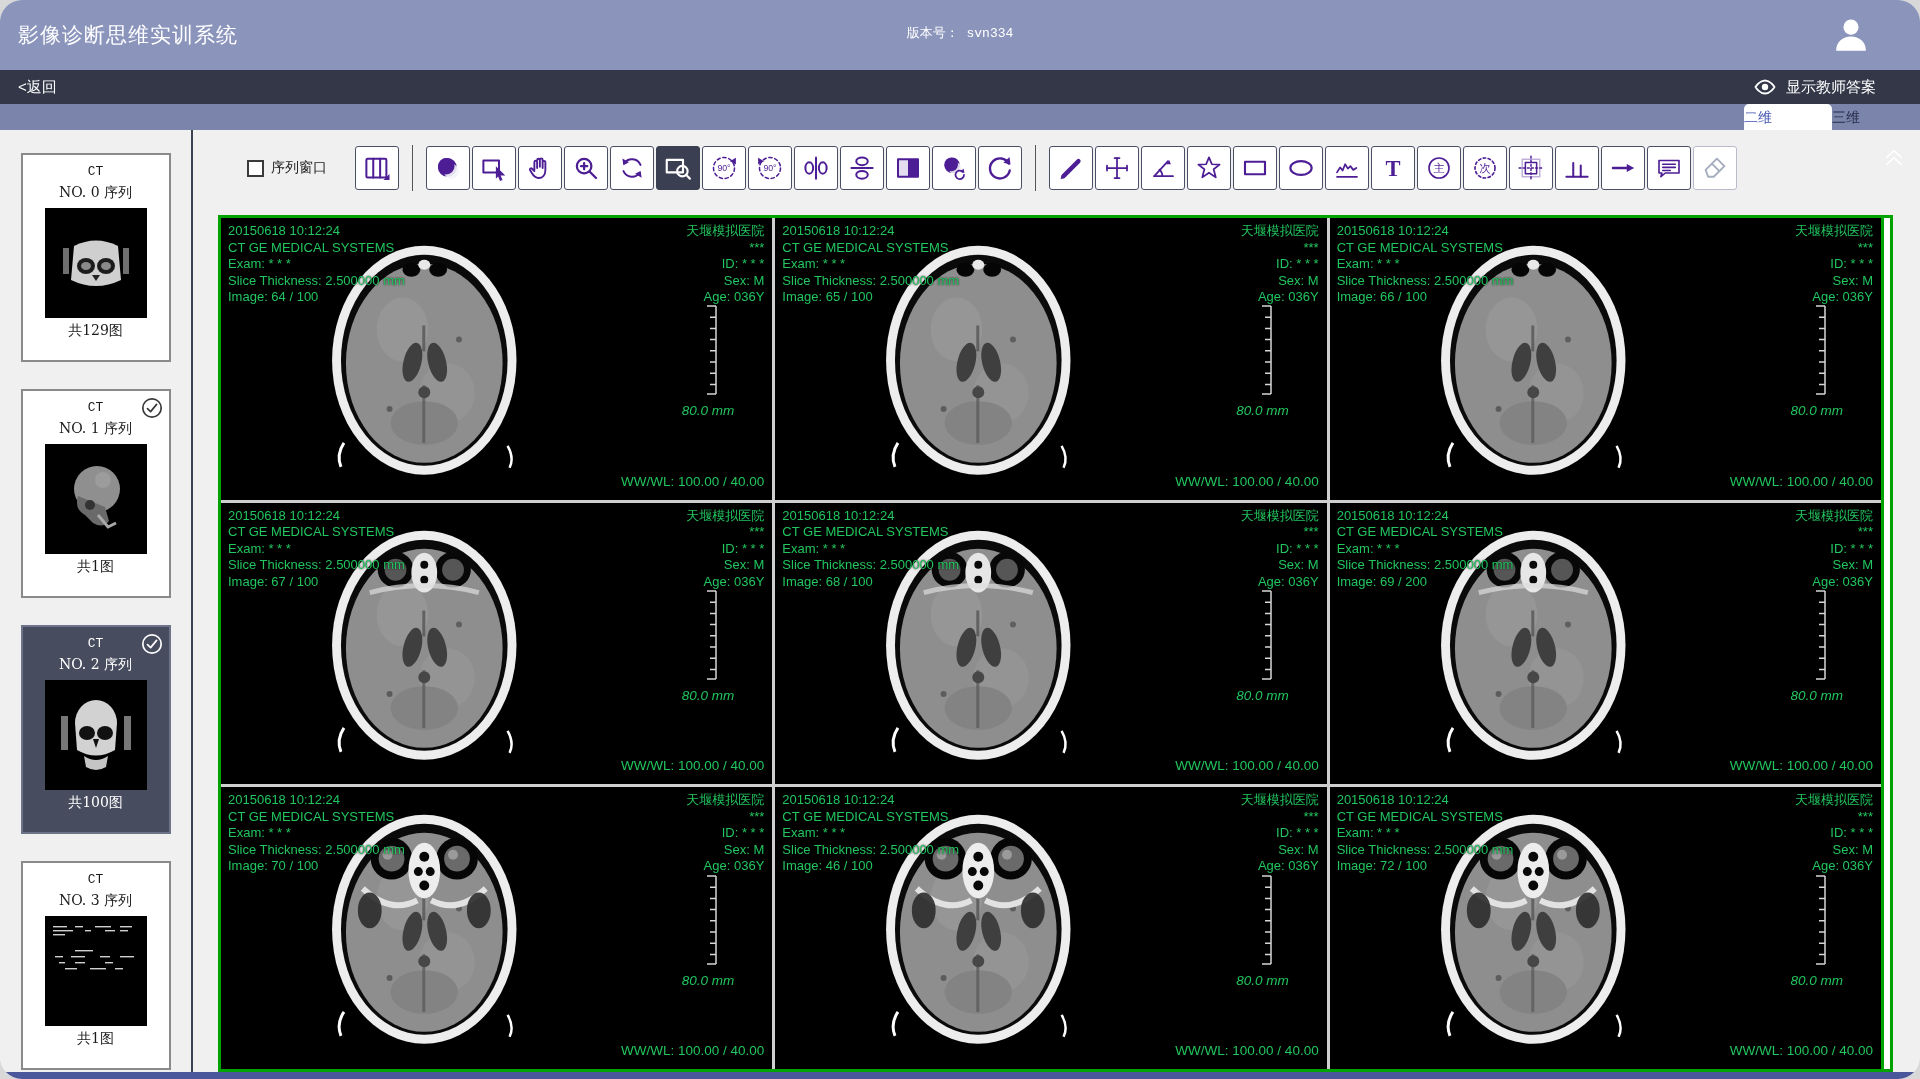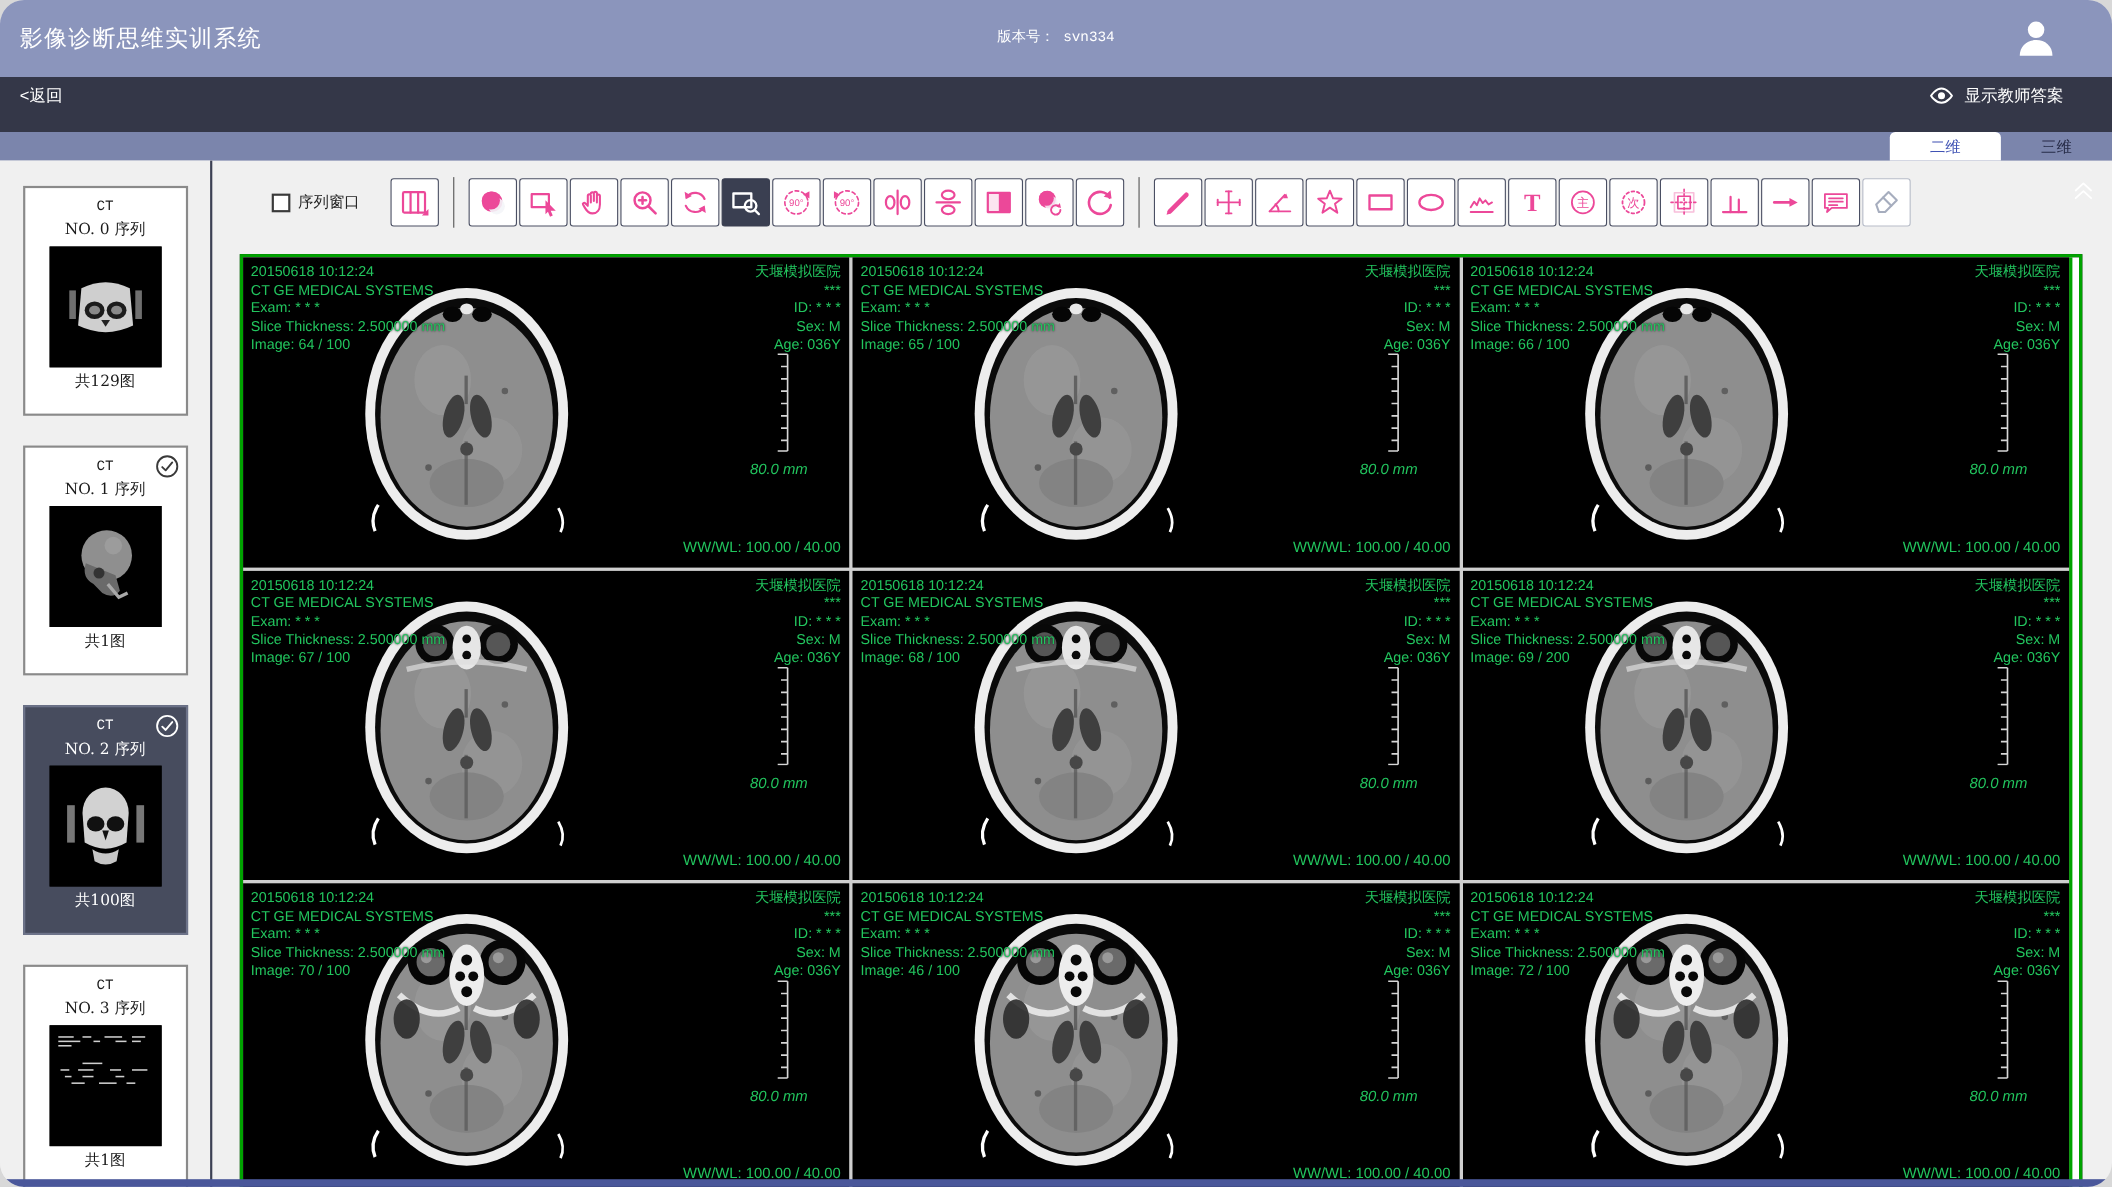--- a/index.html
+++ b/index.html
@@ -5,26 +5,26 @@
   html,body{margin:0;padding:0;background:#d8d8d8;}
   .page{position:relative;width:1920px;height:1079px;overflow:hidden;background:#f0f0f0;
         font-family:"Liberation Sans",sans-serif;border-radius:22px;-webkit-font-smoothing:antialiased;}
   
   .topbar{position:relative;height:70px;background:#8b95bc;display:flex;align-items:center;}
   .app-title{color:#fff;font-size:21px;letter-spacing:1px;margin-left:18px;}
   .version{position:absolute;left:50%;transform:translateX(-50%);top:24px;color:#fff;font-size:13px;
            font-family:Liberation Mono, monospace;white-space:nowrap;}
   .user{position:absolute;right:48px;top:14px;width:42px;height:42px;color:#fff;cursor:pointer;}
   .navbar{height:34px;background:#343748;color:#fff;display:flex;align-items:center;justify-content:space-between;
-          padding:0 44px 16px 18px;}
+          padding:0 44px 0 18px;}
   .back{font-size:15px;cursor:pointer;}
   .show-answer{display:flex;align-items:center;gap:9px;font-size:15px;cursor:pointer;}
   .show-answer .eye{width:24px;height:24px;display:inline-flex;}
   .tabstrip{height:26px;background:#7b85ac;display:flex;justify-content:flex-end;}
-  .tab{width:101px;text-align:center;font-size:14px;line-height:26px;color:#262b47;cursor:pointer;}
+  .tab{width:88px;font-size:14px;line-height:26px;color:#262b47;cursor:pointer;}
   .tab.active{background:#fff;color:#4053b4;border-radius:5px 5px 0 0;}
   
   .content{position:relative;display:flex;height:942px;}
   .sidebar{width:193px;box-sizing:border-box;background:#f0f0f0;border-right:2px solid #3c4154;padding-top:23px;overflow:hidden;}
   .card{position:relative;width:150px;height:209px;box-sizing:border-box;margin:0 auto 27px auto;background:#fff;
         border:2px solid #8a8a8a;text-align:center;color:#1a1a1a;cursor:pointer;
         font-family:"DejaVu Serif","Liberation Serif",serif;}
   .card.selected{background:#474c5e;border-color:#6d7389;color:#fff;}
   .card .mod{font-size:13px;margin-top:9px;font-family:"Liberation Mono",monospace;}
   .card .sname{font-size:14px;margin-top:5px;}
@@ -32,21 +32,21 @@
   .card .thumb svg{display:block;}
   .card .count{font-size:14px;}
   .card .check{position:absolute;top:5px;right:5px;width:24px;height:24px;color:#3a3a3a;}
   .card.selected .check{color:#fff;}
   
   .main{position:relative;flex:1;}
   .toolbar{position:absolute;top:14px;left:54px;display:flex;align-items:center;gap:2px;height:48px;}
   .serieswin{display:flex;align-items:center;gap:7px;font-size:14px;color:#222;margin-right:26px;cursor:pointer;}
   .serieswin .cb{width:13px;height:13px;border:2px solid #3a3a3a;background:#fff;display:inline-block;}
   .tbtn{width:44px;height:44px;box-sizing:border-box;background:#fff;border:1px solid #4a4f63;border-radius:3px;
-        display:flex;align-items:center;justify-content:center;color:#ec4899;cursor:pointer;}
+        display:flex;align-items:center;justify-content:center;color:#4c1d95;cursor:pointer;}
   .tbtn.active{background:#3a3f51;color:#fff;border-color:#3a3f51;}
   .tbtn.disabled{border-color:#b7bcc8;color:#a6adbe;cursor:default;}
   .sep{width:1px;height:46px;background:#555;margin:0 11px;}
   .collapse{position:absolute;top:12px;right:12px;width:28px;height:28px;color:#fff;cursor:pointer;}
   
   .grid-wrap{position:absolute;top:85px;left:25px;right:27px;bottom:0;border:3px solid #00a300;background:#000;display:flex;}
   .grid{flex:1;display:grid;grid-template-columns:repeat(3,1fr);grid-template-rows:repeat(3,1fr);gap:3px;background:#cfcfcf;}
   .vscrollbar{width:6px;background:#fff;border-left:3px solid #00a300;cursor:pointer;}
   .cell{position:relative;background:#000;overflow:hidden;color:#22c55e;}
   .cell .ct{position:absolute;left:0;top:0;width:100%;height:100%;}

